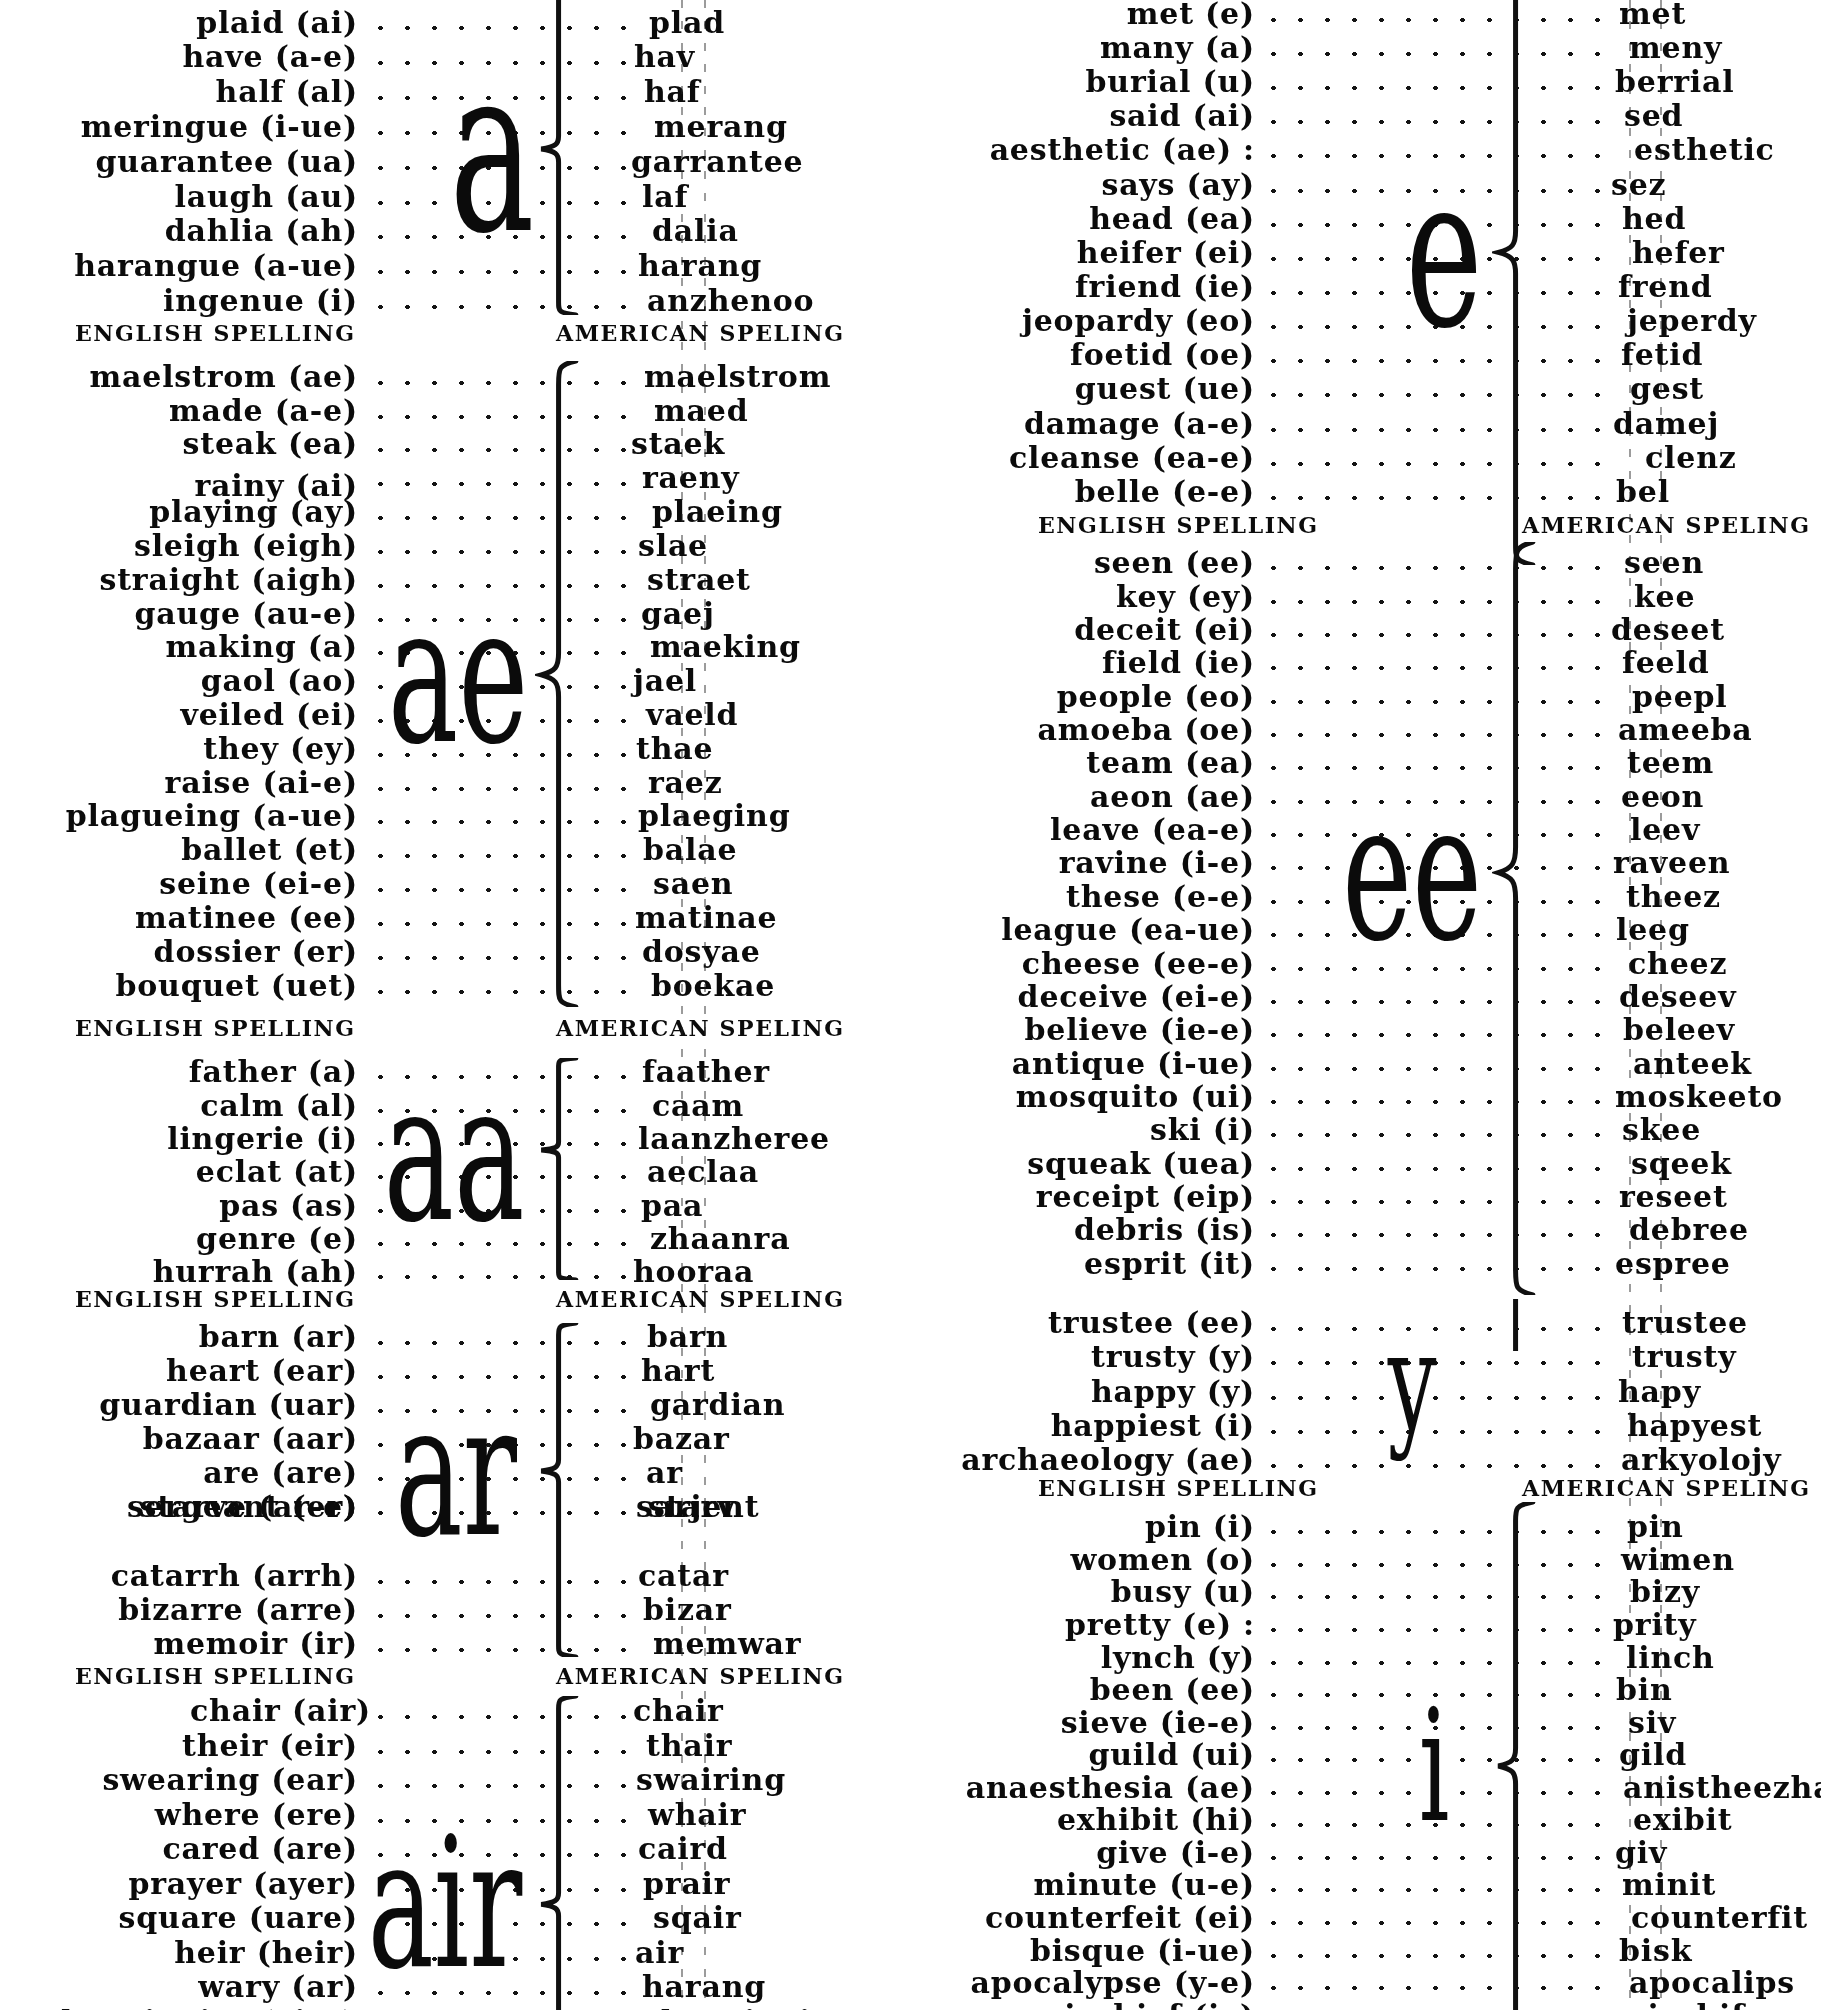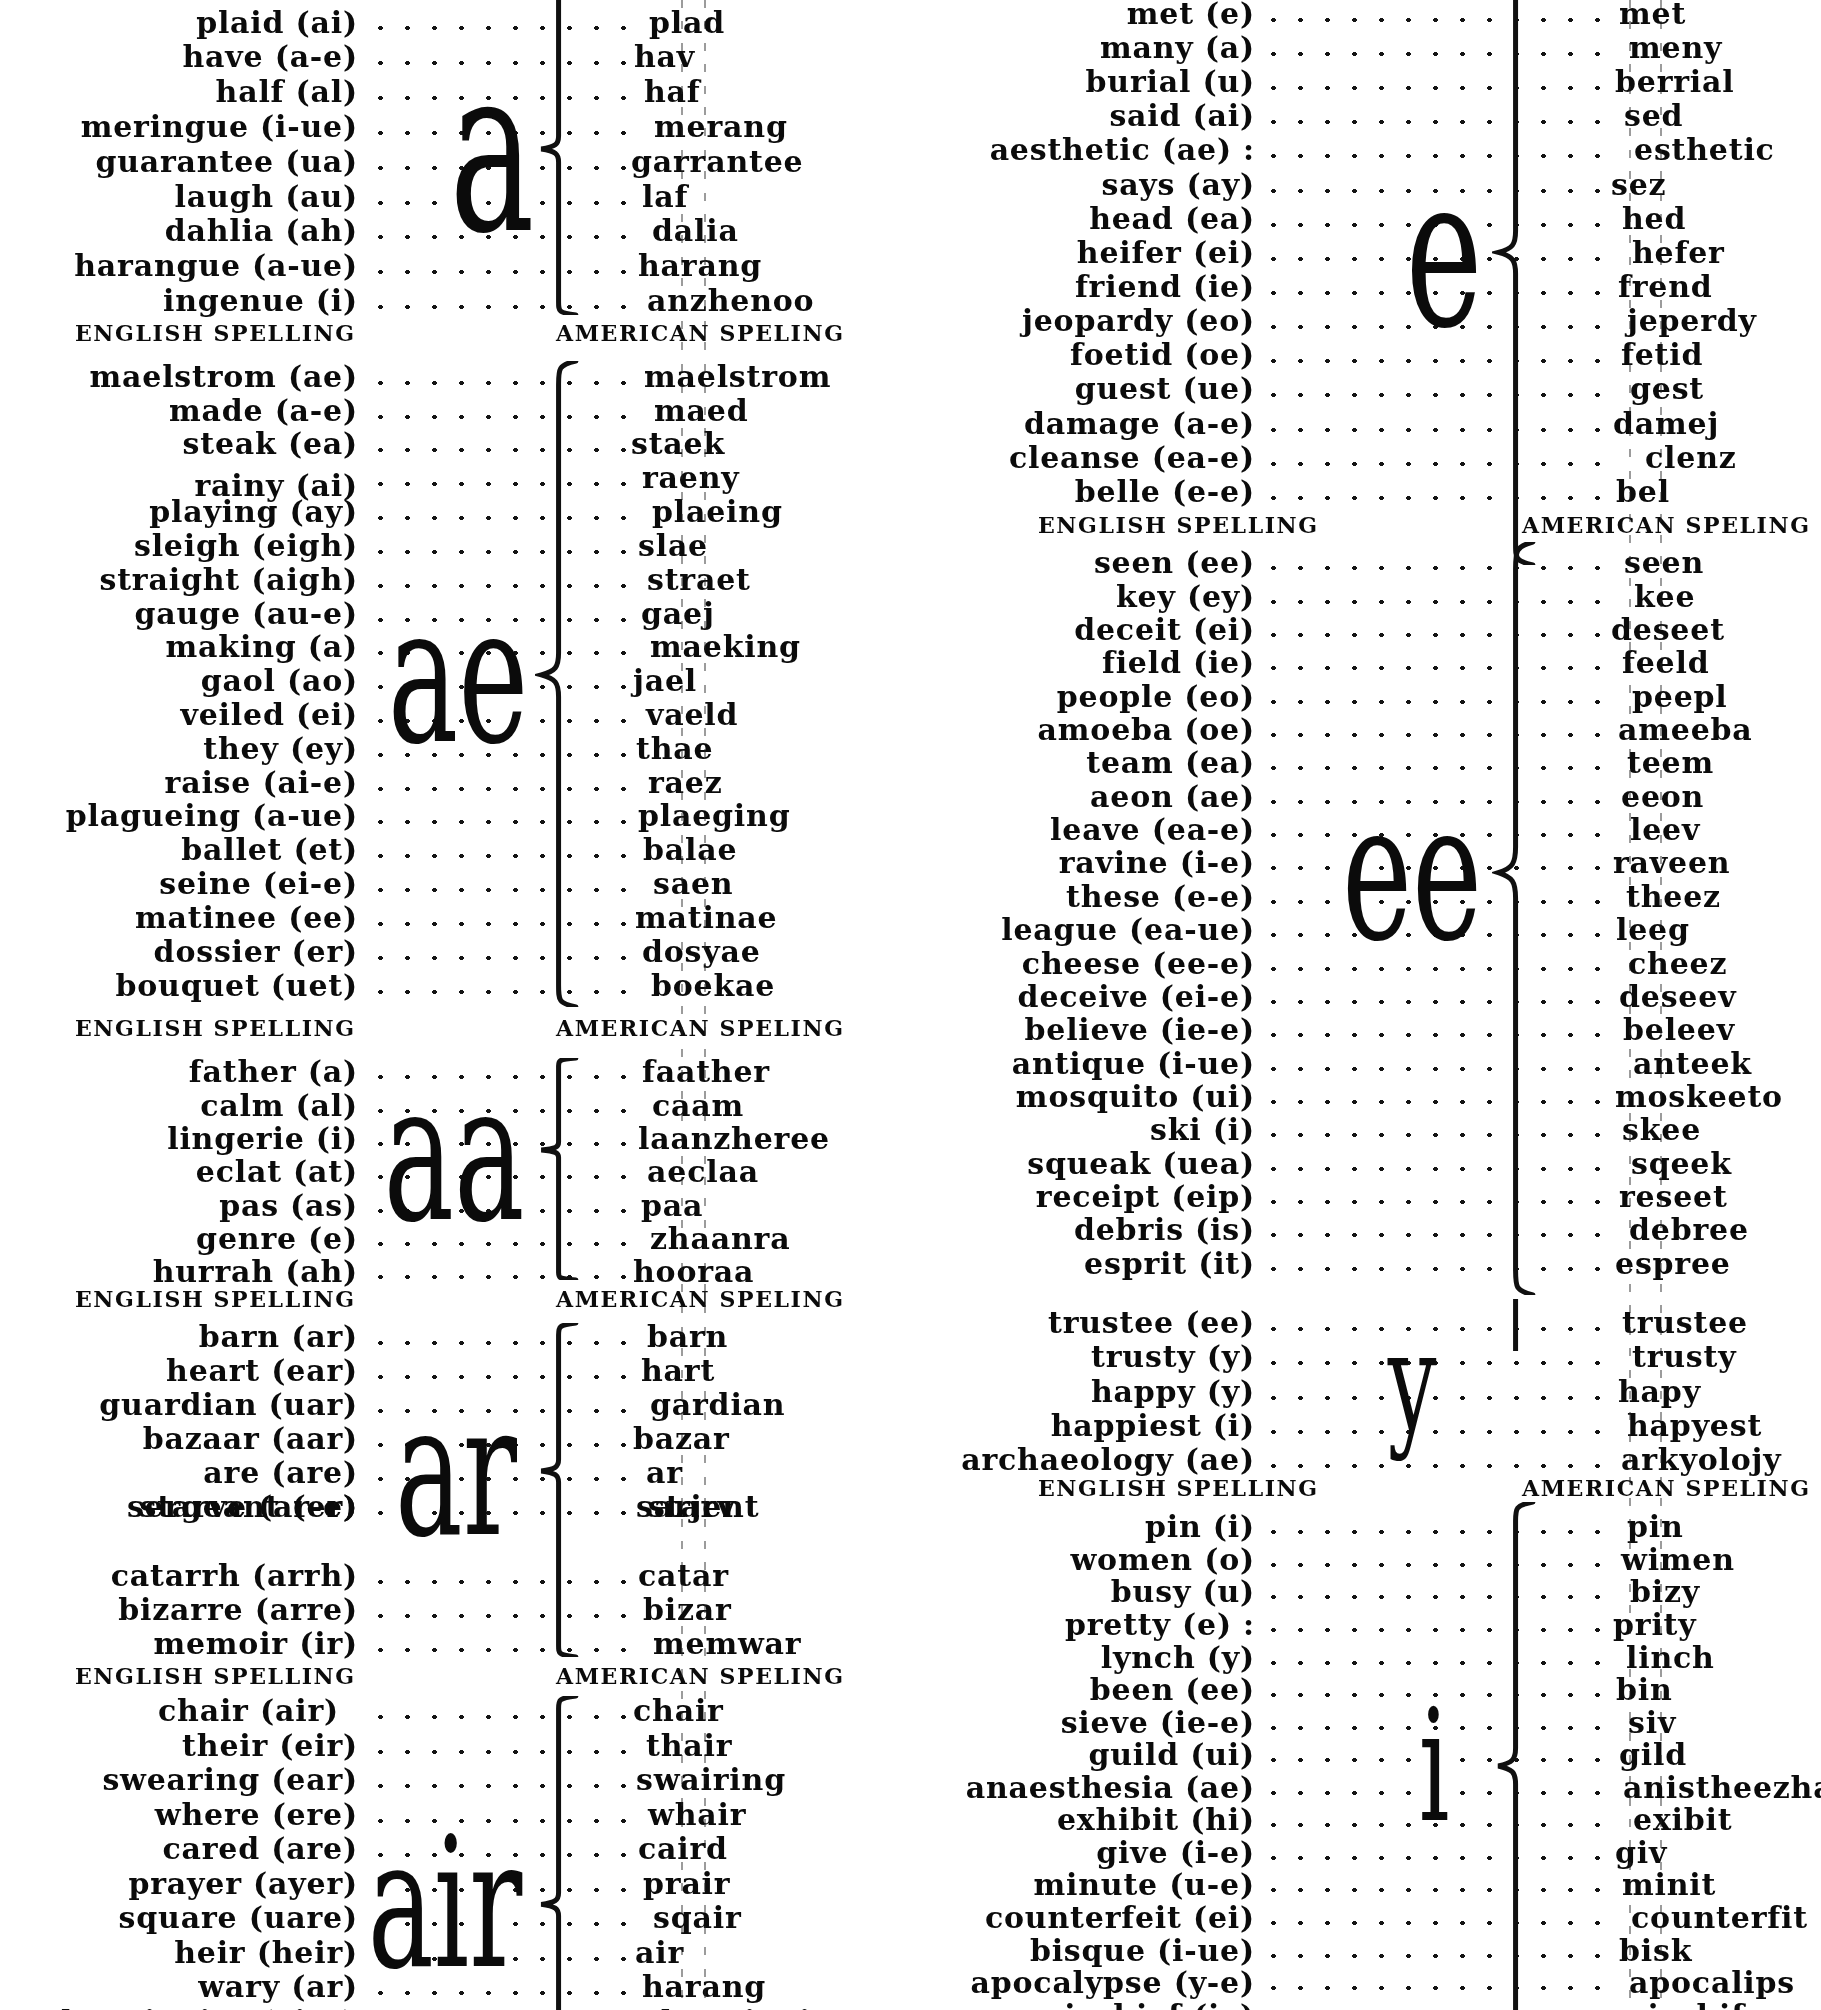--- a/index.html
+++ b/index.html
@@ -296,21 +296,21 @@
       <div class="brace" style="left: 535px; top: 1323px; height: 334px;">
         <svg viewBox="0 0 56 1000" preserveAspectRatio="none">
       <path d="M 52 0 C 30 6 30 12 30 36 L 30 409 C 30 431 26 437 8 443 C 26 449 30 455 30 477 L 30 966 C 30 990 30 994 52 1000" fill="none" stroke="#101010" stroke-width="5" vector-effect="non-scaling-stroke" stroke-linecap="round"></path>
         </svg>
       </div>
       <div class="sec-header" style="top: 1663px;">
         <span style="left: 75px;">ENGLISH SPELLING</span>
         <span style="left: 556px;">AMERICAN SPELING</span>
       </div>
       <div class="row" style="top: 1693px; height: 35px; line-height: 35px;">
-        <div class="en" style="right: 572px; line-height: 35px;">chair (air)</div>
+        <div class="en" style="right: 540px; line-height: 35px;">chair (air)</div>
         <div class="dots" style="left: 367px; width: 262px; height: 35px; background-position: left calc(100% - 7.1px);"></div>
         <div class="am" style="left: 633px; line-height: 35px;">chair</div>
       </div>
       <div class="row" style="top: 1728px; height: 35px; line-height: 35px;">
         <div class="en" style="right: 553px; line-height: 35px;">their (eir)</div>
         <div class="dots" style="left: 367px; width: 262px; height: 35px; background-position: left calc(100% - 7.1px);"></div>
         <div class="am" style="left: 646px; line-height: 35px;">thair</div>
       </div>
       <div class="row" style="top: 1762px; height: 35px; line-height: 35px;">
         <div class="en" style="right: 553px; line-height: 35px;">swearing (ear)</div>

